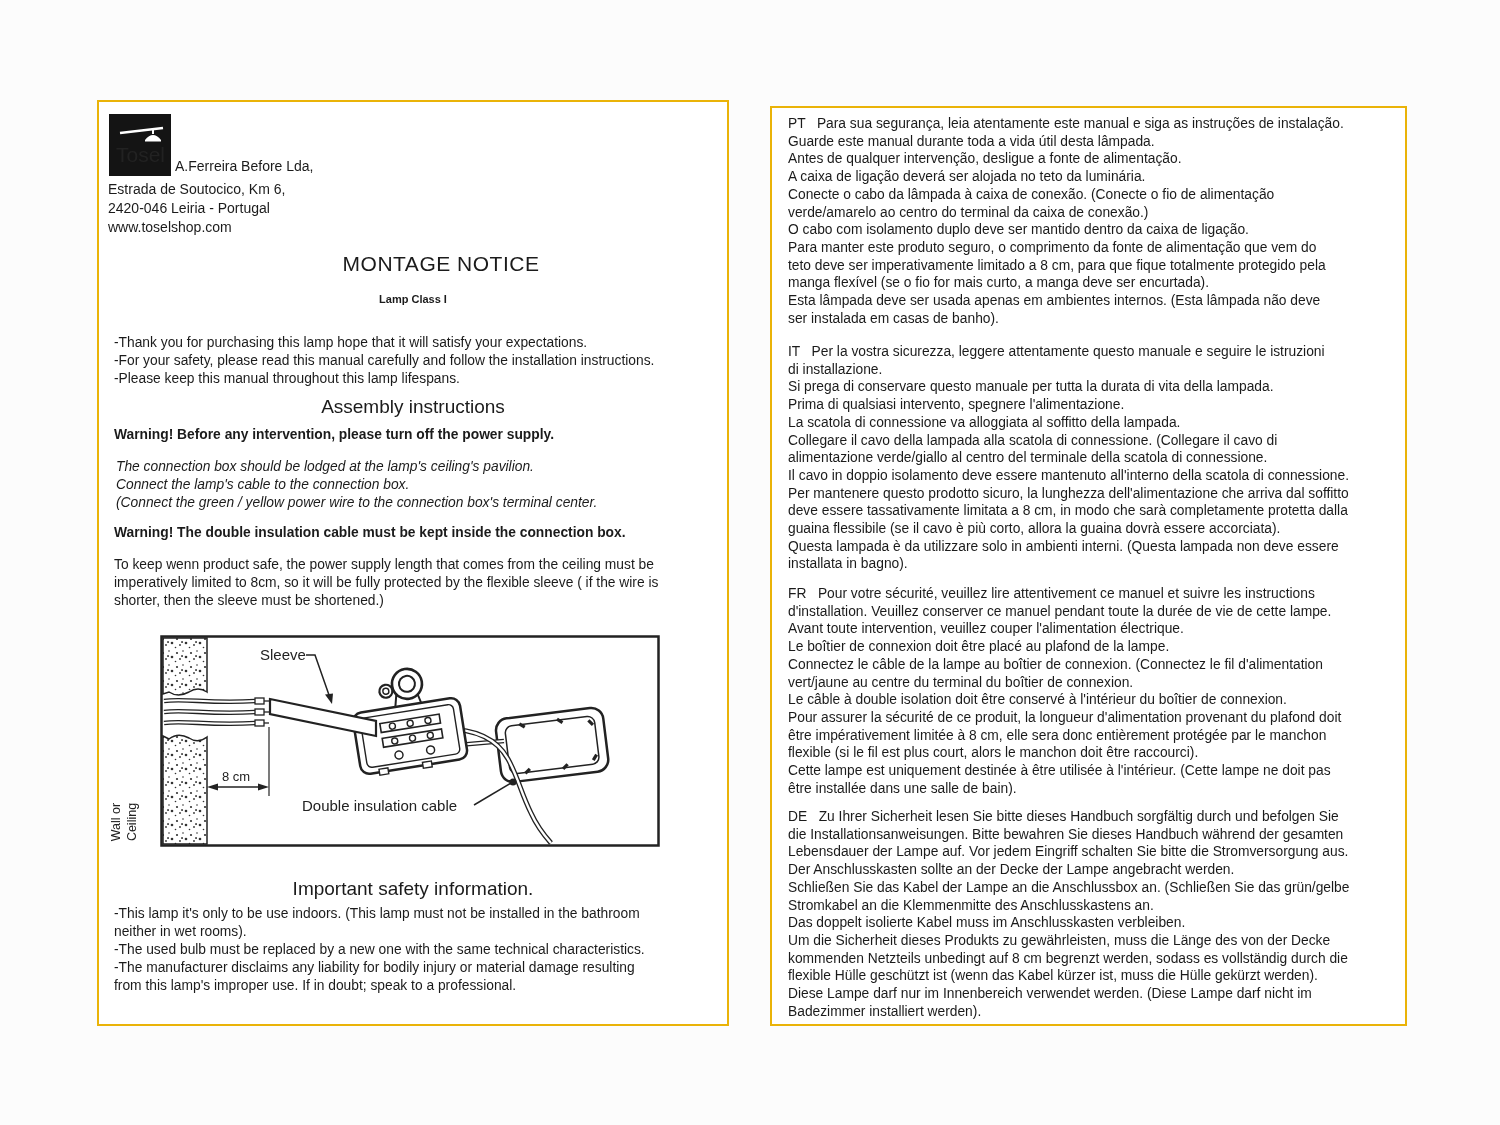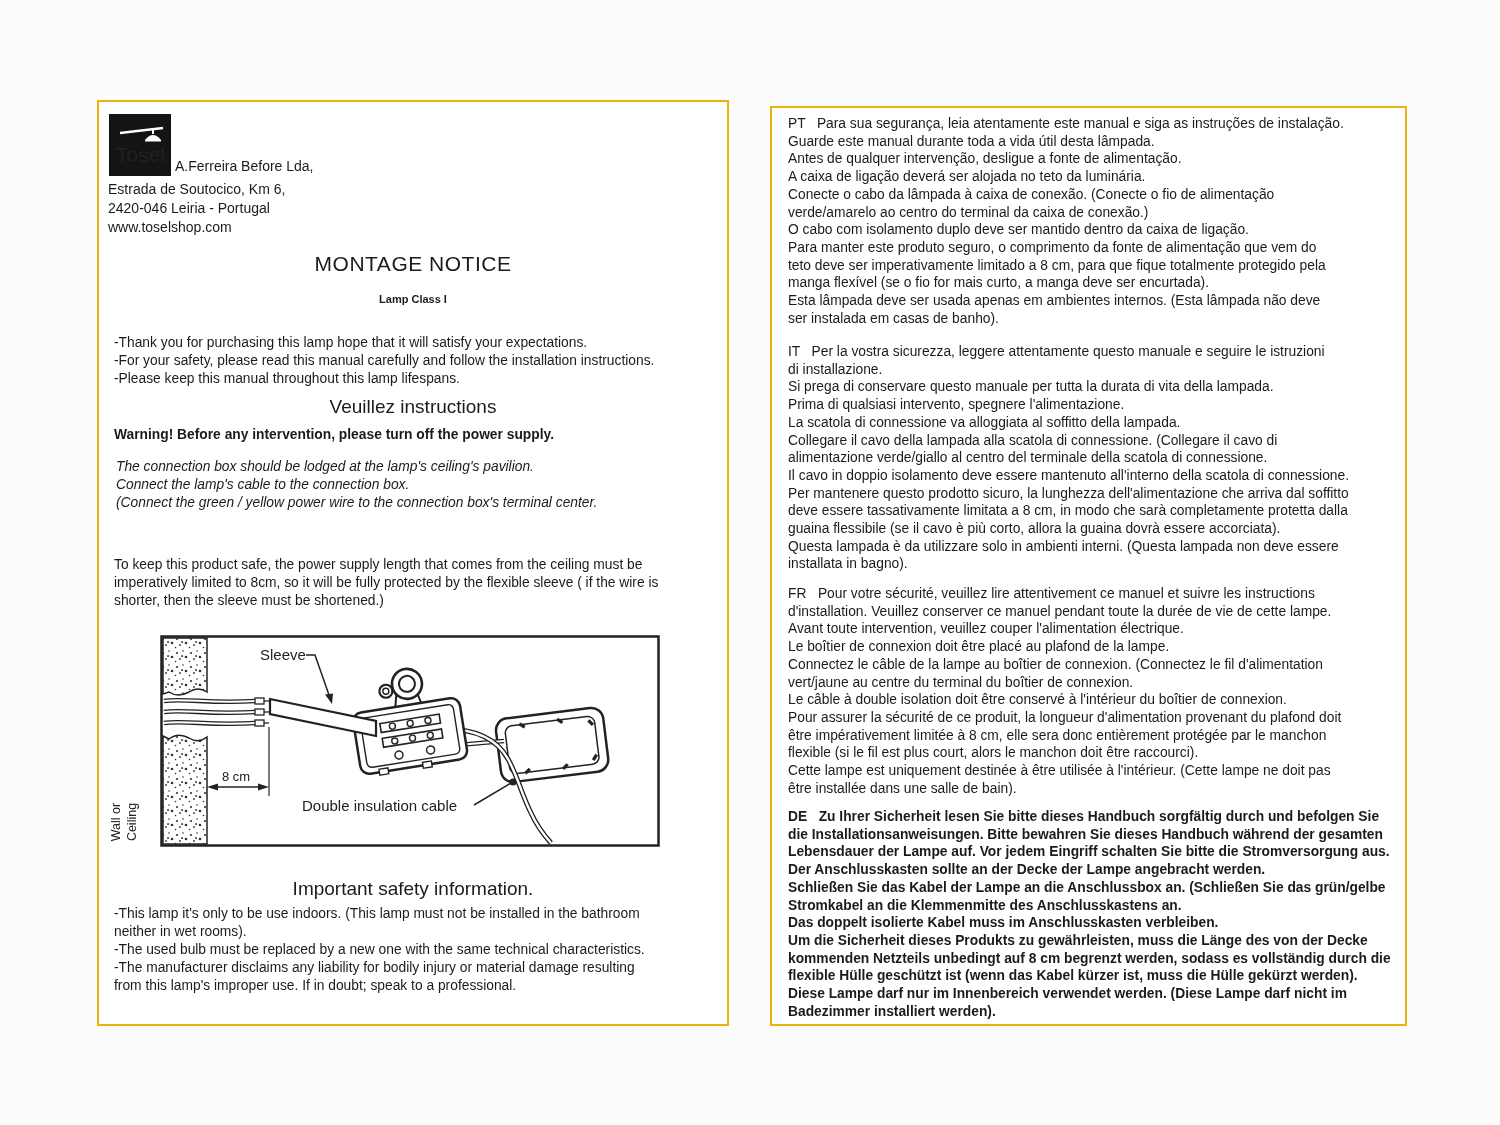--- a/index.html
+++ b/index.html
@@ -41,37 +41,38 @@
     <line x1="44" y1="15" x2="44" y2="20" stroke="#fff" stroke-width="2"></line>
     <path d="M36,26 q8,-10 16,0 l0,1.5 -16,0 Z" fill="#fff"></path>
     <text x="7" y="48" font-size="21" fill="#fff">Tosel</text>
   </svg>
 
   <div class="abs company" style="left:76px; top:55px;">A.Ferreira Before Lda,</div>
   <div class="abs company" style="left:9px; top:78px;">Estrada de Soutocico, Km 6,</div>
   <div class="abs company" style="left:9px; top:97px;">2420-046 Leiria - Portugal</div>
   <div class="abs company" style="left:9px; top:116px;">www.toselshop.com</div>
 
-  <div class="abs center h1" style="top:150px;">MONTAGE NOTICE</div>
+  <div class="abs center h1" style="top:150px;padding-left:28px;">MONTAGE NOTICE</div>
   <div class="abs center h2" style="top:191px;">Lamp Class I</div>
 
   <div class="abs txt" style="left:15px; top:232px; width:600px;">-Thank you for purchasing this lamp hope that it will satisfy your expectations.
 -For your safety, please read this manual carefully and follow the installation instructions.
 -Please keep this manual throughout this lamp lifespans.</div>
 
-  <div class="abs center h3" style="top:294px;">Veuillez instructions</div>
+  <div class="abs center h3" style="top:294px;">Assembly instructions</div>
 
   <div class="abs txt bold" style="left:15px; top:324px; width:600px;">Warning! Before any intervention, please turn off the power supply.</div>
 
   <div class="abs txt" style="left:17px; top:356px; width:600px;font-style:italic;">The connection box should be lodged at the lamp's ceiling's pavilion.
 Connect the lamp's cable to the connection box.
 (Connect the green / yellow power wire to the connection box's terminal center.</div>
 
-
-  <div class="abs txt" style="left:15px; top:454px; width:600px;">To keep this product safe, the power supply length that comes from the ceiling must be
+  <div class="abs txt bold" style="left:15px; top:422px; width:600px;">Warning! The double insulation cable must be kept inside the connection box.</div>
+
+  <div class="abs txt" style="left:15px; top:454px; width:600px;">To keep wenn product safe, the power supply length that comes from the ceiling must be
 imperatively limited to 8cm, so it will be fully protected by the flexible sleeve ( if the wire is
 shorter, then the sleeve must be shortened.)</div>
 
   <div id="wall-label">Wall or
 Ceiling</div>
 
   <svg class="abs" style="left:61px; top:533px;" width="500" height="212" viewBox="0 0 500 212">
     <defs>
       <pattern id="stipple" width="14" height="14" patternUnits="userSpaceOnUse">
         <rect width="14" height="14" fill="#fff"></rect>
@@ -221,21 +222,21 @@
 Avant toute intervention, veuillez couper l'alimentation électrique.
 Le boîtier de connexion doit être placé au plafond de la lampe.
 Connectez le câble de la lampe au boîtier de connexion. (Connectez le fil d'alimentation
 vert/jaune au centre du terminal du boîtier de connexion.
 Le câble à double isolation doit être conservé à l'intérieur du boîtier de connexion.
 Pour assurer la sécurité de ce produit, la longueur d'alimentation provenant du plafond doit
 être impérativement limitée à 8 cm, elle sera donc entièrement protégée par le manchon
 flexible (si le fil est plus court, alors le manchon doit être raccourci).
 Cette lampe est uniquement destinée à être utilisée à l'intérieur. (Cette lampe ne doit pas
 être installée dans une salle de bain).</div>
-  <div class="lang-para" style="top:700px;font-weight:bold;">DE   Zu Ihrer Sicherheit lesen Sie bitte dieses Handbuch sorgfältig durch und befolgen Sie
+  <div class="lang-para" style="top:700px;">DE   Zu Ihrer Sicherheit lesen Sie bitte dieses Handbuch sorgfältig durch und befolgen Sie
 die Installationsanweisungen. Bitte bewahren Sie dieses Handbuch während der gesamten
 Lebensdauer der Lampe auf. Vor jedem Eingriff schalten Sie bitte die Stromversorgung aus.
 Der Anschlusskasten sollte an der Decke der Lampe angebracht werden.
 Schließen Sie das Kabel der Lampe an die Anschlussbox an. (Schließen Sie das grün/gelbe
 Stromkabel an die Klemmenmitte des Anschlusskastens an.
 Das doppelt isolierte Kabel muss im Anschlusskasten verbleiben.
 Um die Sicherheit dieses Produkts zu gewährleisten, muss die Länge des von der Decke
 kommenden Netzteils unbedingt auf 8 cm begrenzt werden, sodass es vollständig durch die
 flexible Hülle geschützt ist (wenn das Kabel kürzer ist, muss die Hülle gekürzt werden).
 Diese Lampe darf nur im Innenbereich verwendet werden. (Diese Lampe darf nicht im

